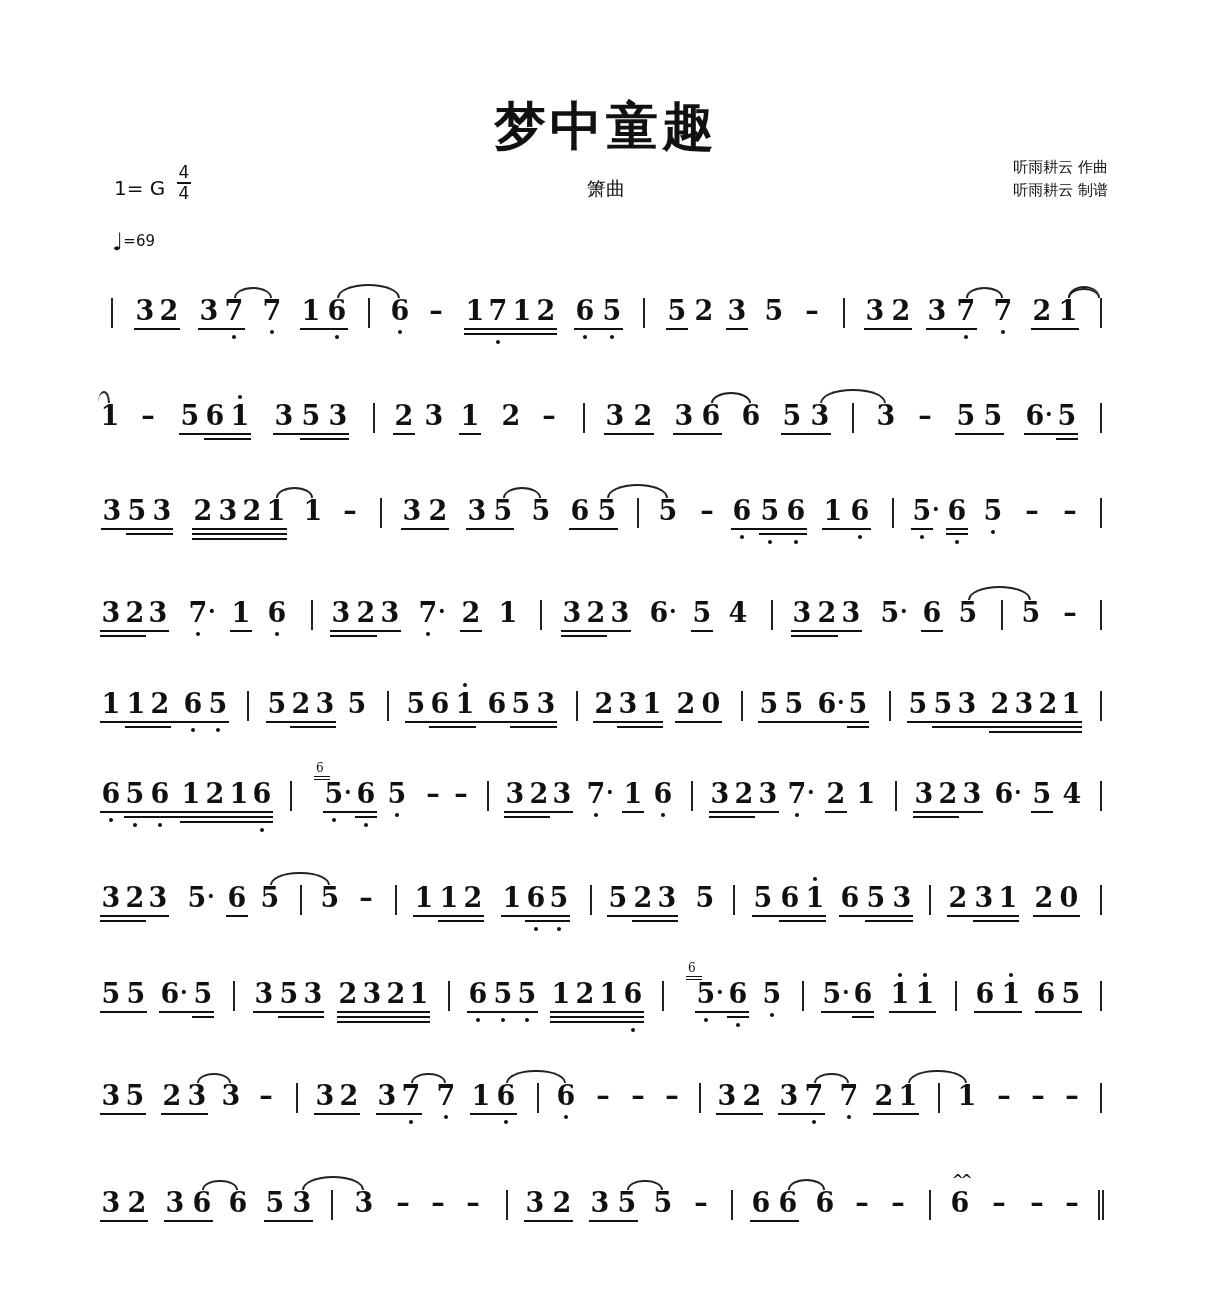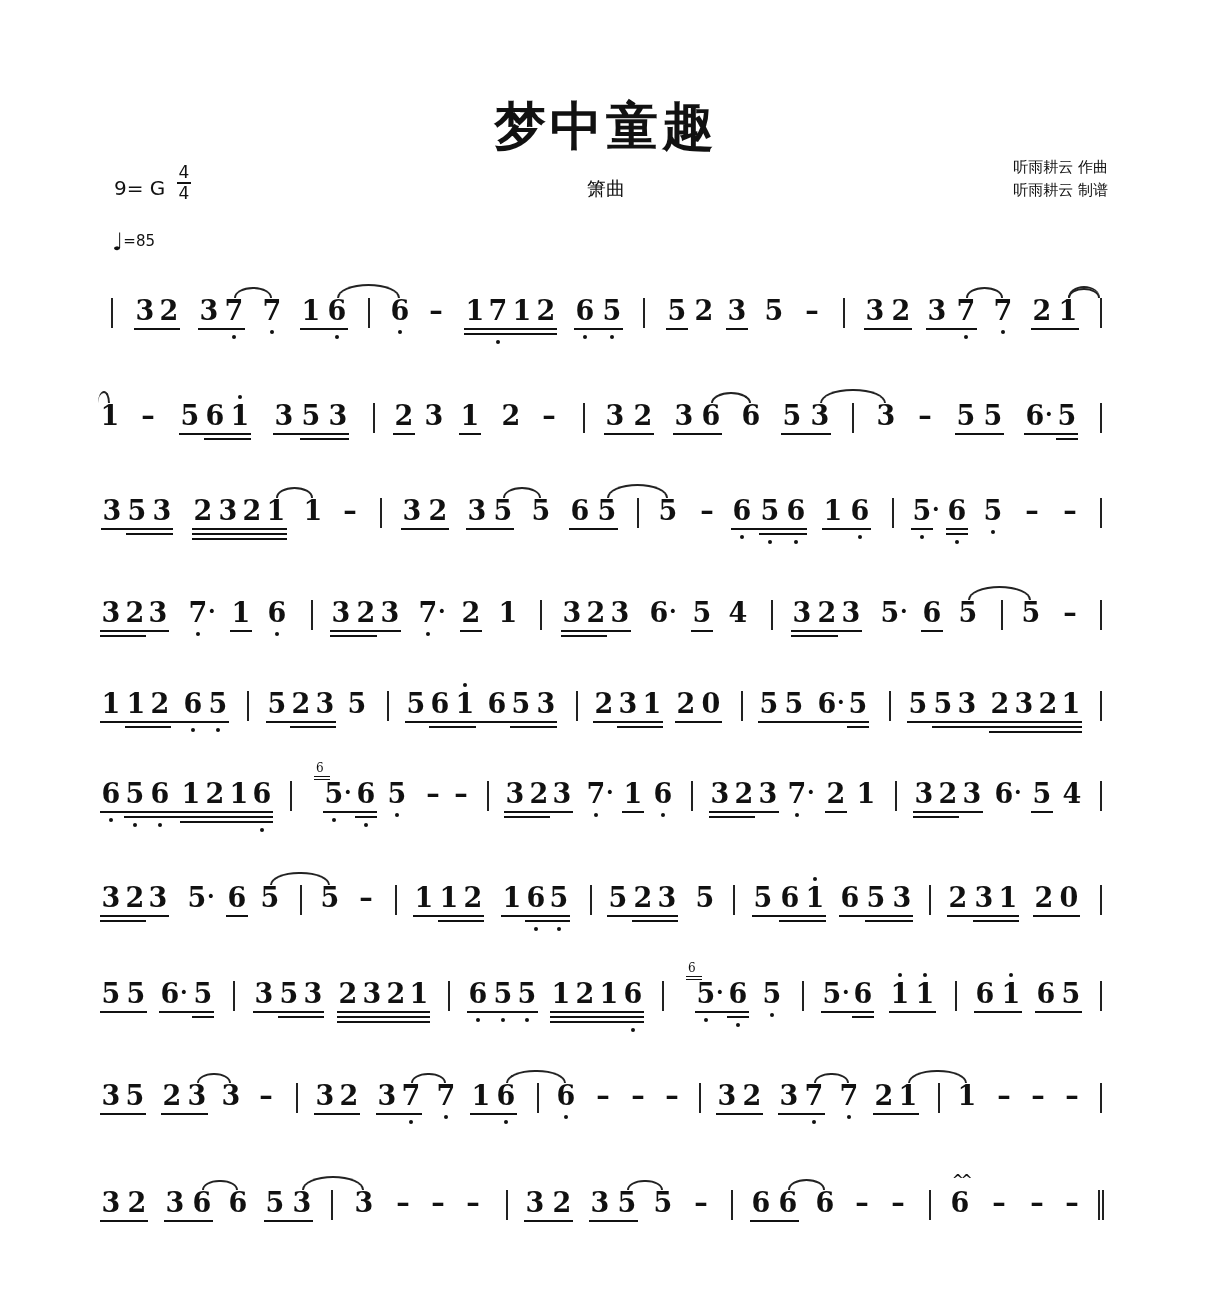--- a/index.html
+++ b/index.html
@@ -42,28 +42,28 @@
 </head>
 <body>
 
 <div>
   <div class="title">梦中童趣</div>
   <div class="subtitle">箫曲</div>
   <div class="credits">
     <div>听雨耕云 作曲</div>
     <div>听雨耕云 制谱</div>
   </div>
-  <div class="key">9= G</div>
+  <div class="key">1= G</div>
   <div class="timesig">
     <span>4</span>
     <span class="bar"></span>
     <span>4</span>
   </div>
   <div class="tempo">
-    <span class="note">♩</span><span>=85</span>
+    <span class="note">♩</span><span>=69</span>
   </div>
 </div>
 
 <div id="score">
     <div class="line" style="top: 296px;">
       <div class="bl" style="left: 111px;"></div>
       <div class="bl" style="left: 368px;"></div>
       <div class="bl" style="left: 643px;"></div>
       <div class="bl" style="left: 843px;"></div>
       <div class="bl" style="left: 1100px;"></div>

